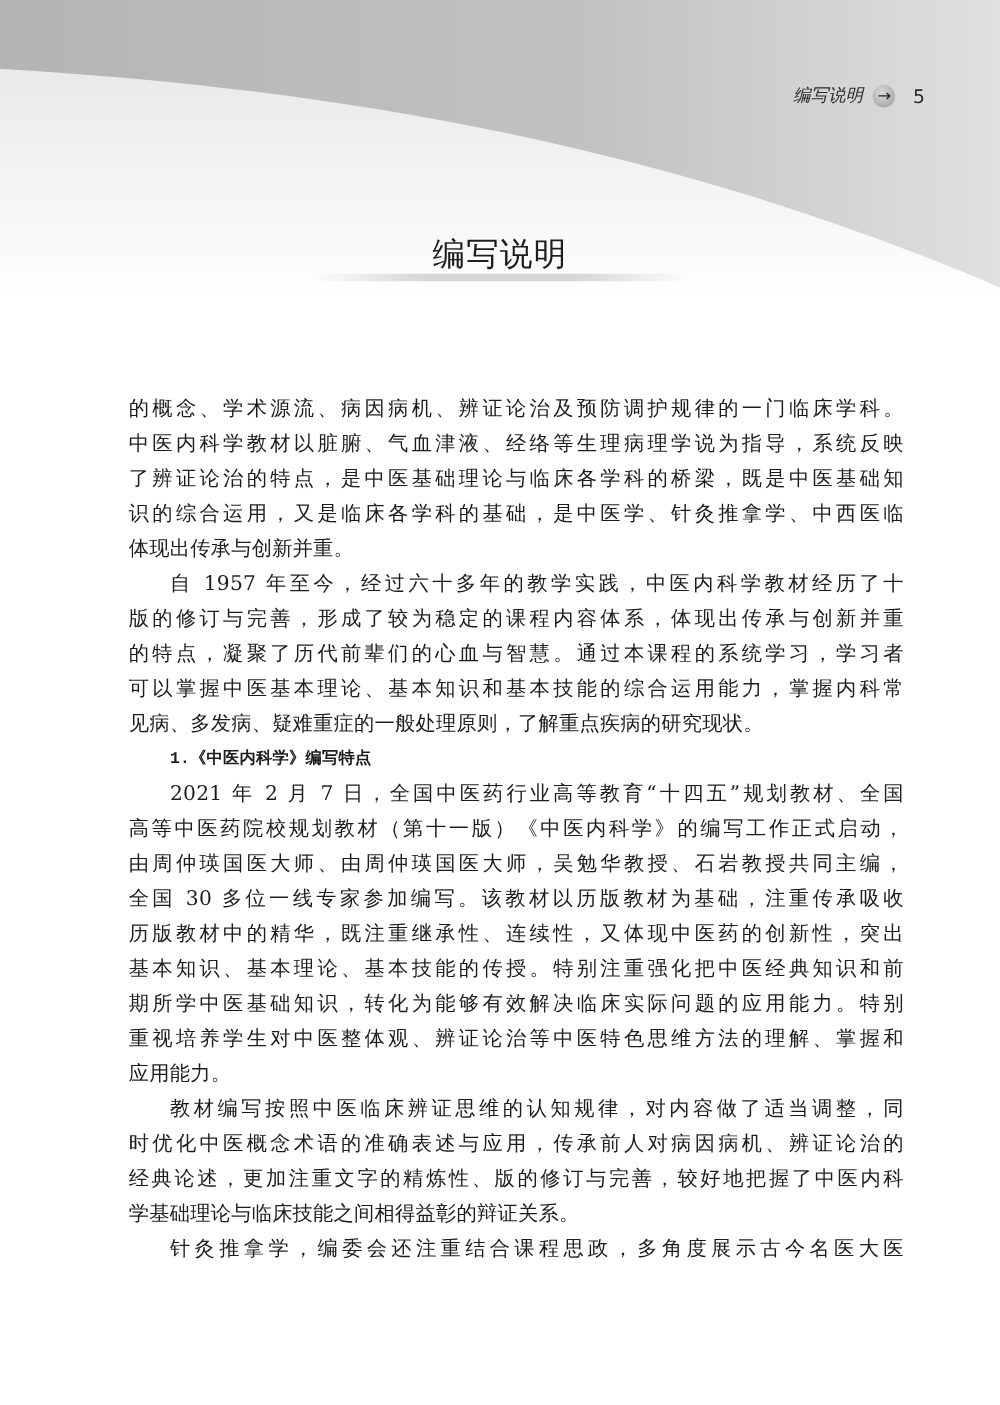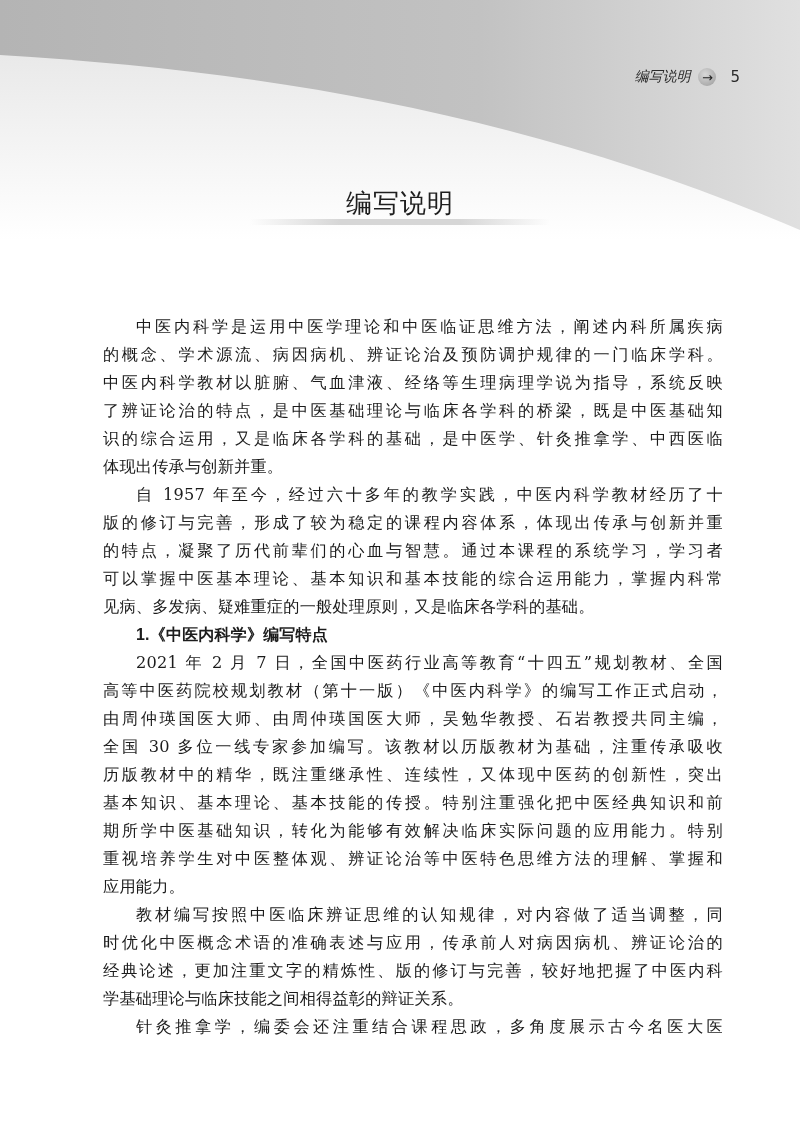--- a/index.html
+++ b/index.html
@@ -14,21 +14,21 @@
   .page-number { margin-left:6px; font-size:15px; }
   .title { position:absolute; top:186px; left:0; width:800px; text-align:center;
            font-family:"DejaVu Sans", sans-serif; font-size:26px; color:#1e1e1e; letter-spacing:1px; }
   .title-rule { position:absolute; top:219px; left:250px; width:300px; height:6px;
                 background:linear-gradient(to right, rgba(200,200,200,0), #d6d6d6 30%, #d6d6d6 70%, rgba(200,200,200,0)); }
   .body { position:absolute; left:103px; top:313px; width:620px; }
   .line { height:28px; line-height:28px; font-size:16.2px; white-space:nowrap; text-align:justify;
           text-align-last:justify; letter-spacing:0.2px; }
   .line.last { text-align-last:left; }
   .line.indent { padding-left:33px; }
-  .heading { font-family:Liberation Sans, sans-serif; font-weight:bold; text-align-last:left; font-size:16px; }
+  .heading { font-family:Liberation Mono, monospace; font-weight:bold; text-align-last:left; font-size:13px; }
 </style>
 </head>
 <body>
 
 <svg class="header-bg" viewBox="0 0 800 240" preserveAspectRatio="none">
   <defs>
     <linearGradient id="g1" x1="0" y1="0" x2="1" y2="0">
       <stop offset="0" stop-color="#b4b4b4"></stop>
       <stop offset="0.6" stop-color="#c2c2c2"></stop>
       <stop offset="1" stop-color="#e0e0e0"></stop>
@@ -45,31 +45,30 @@
 <div class="running-head">
   <span class="running-title">编写说明</span>
   <span class="arrow-icon">→</span>
   <span class="page-number">5</span>
 </div>
 
 <div class="title">编写说明</div>
 <div class="title-rule"></div>
 
 <div class="body" id="body">
-    <div class="line indent">中医内科学是运用中医学理论和中医临证思维方法，阐述内科所属疾病</div>
     <div class="line">的概念、学术源流、病因病机、辨证论治及预防调护规律的一门临床学科。</div>
     <div class="line">中医内科学教材以脏腑、气血津液、经络等生理病理学说为指导，系统反映</div>
     <div class="line">了辨证论治的特点，是中医基础理论与临床各学科的桥梁，既是中医基础知</div>
     <div class="line">识的综合运用，又是临床各学科的基础，是中医学、针灸推拿学、中西医临</div>
     <div class="line last">体现出传承与创新并重。</div>
     <div class="line indent">自 1957 年至今，经过六十多年的教学实践，中医内科学教材经历了十</div>
     <div class="line">版的修订与完善，形成了较为稳定的课程内容体系，体现出传承与创新并重</div>
     <div class="line">的特点，凝聚了历代前辈们的心血与智慧。通过本课程的系统学习，学习者</div>
     <div class="line">可以掌握中医基本理论、基本知识和基本技能的综合运用能力，掌握内科常</div>
-    <div class="line last">见病、多发病、疑难重症的一般处理原则，又是临床各学科的基础。</div>
+    <div class="line last">见病、多发病、疑难重症的一般处理原则，了解重点疾病的研究现状。</div>
     <div class="line indent heading">1.《中医内科学》编写特点</div>
     <div class="line indent">2021 年 2 月 7 日，全国中医药行业高等教育“十四五”规划教材、全国</div>
     <div class="line">高等中医药院校规划教材（第十一版）《中医内科学》的编写工作正式启动，</div>
     <div class="line">由周仲瑛国医大师、由周仲瑛国医大师，吴勉华教授、石岩教授共同主编，</div>
     <div class="line">全国 30 多位一线专家参加编写。该教材以历版教材为基础，注重传承吸收</div>
     <div class="line">历版教材中的精华，既注重继承性、连续性，又体现中医药的创新性，突出</div>
     <div class="line">基本知识、基本理论、基本技能的传授。特别注重强化把中医经典知识和前</div>
     <div class="line">期所学中医基础知识，转化为能够有效解决临床实际问题的应用能力。特别</div>
     <div class="line">重视培养学生对中医整体观、辨证论治等中医特色思维方法的理解、掌握和</div>
     <div class="line last">应用能力。</div>

